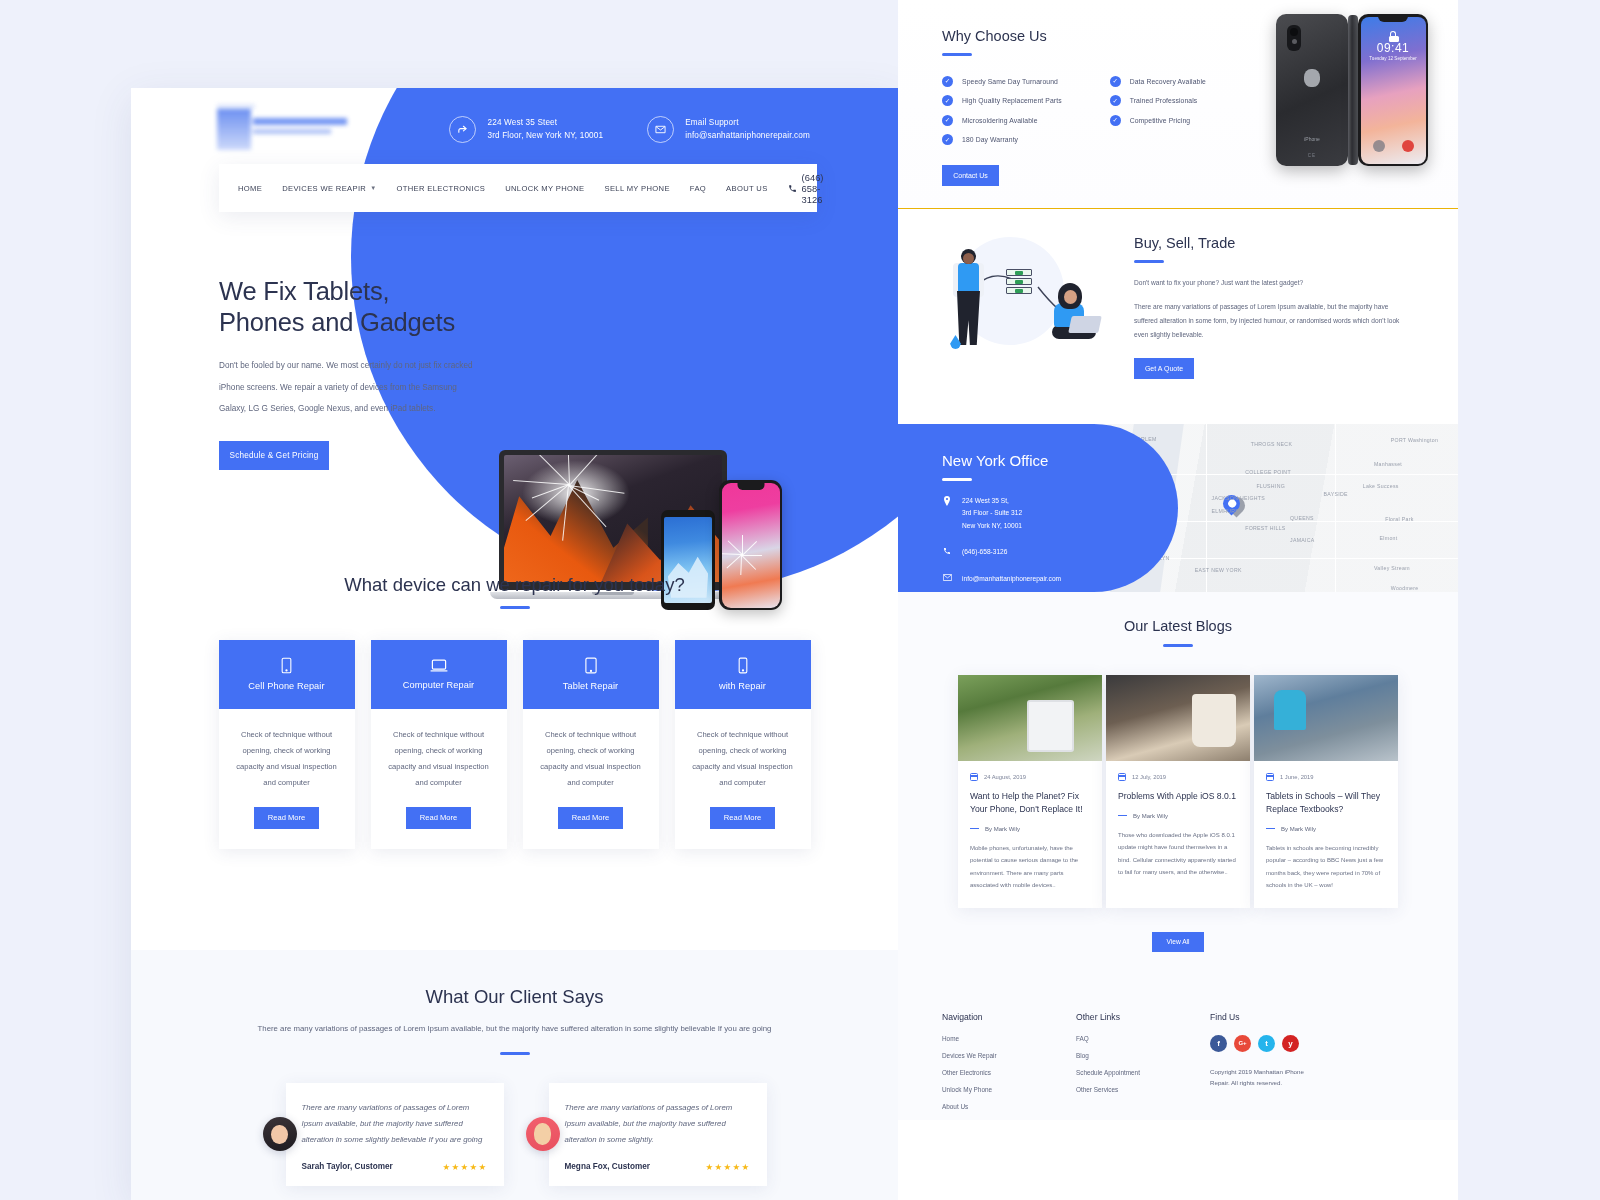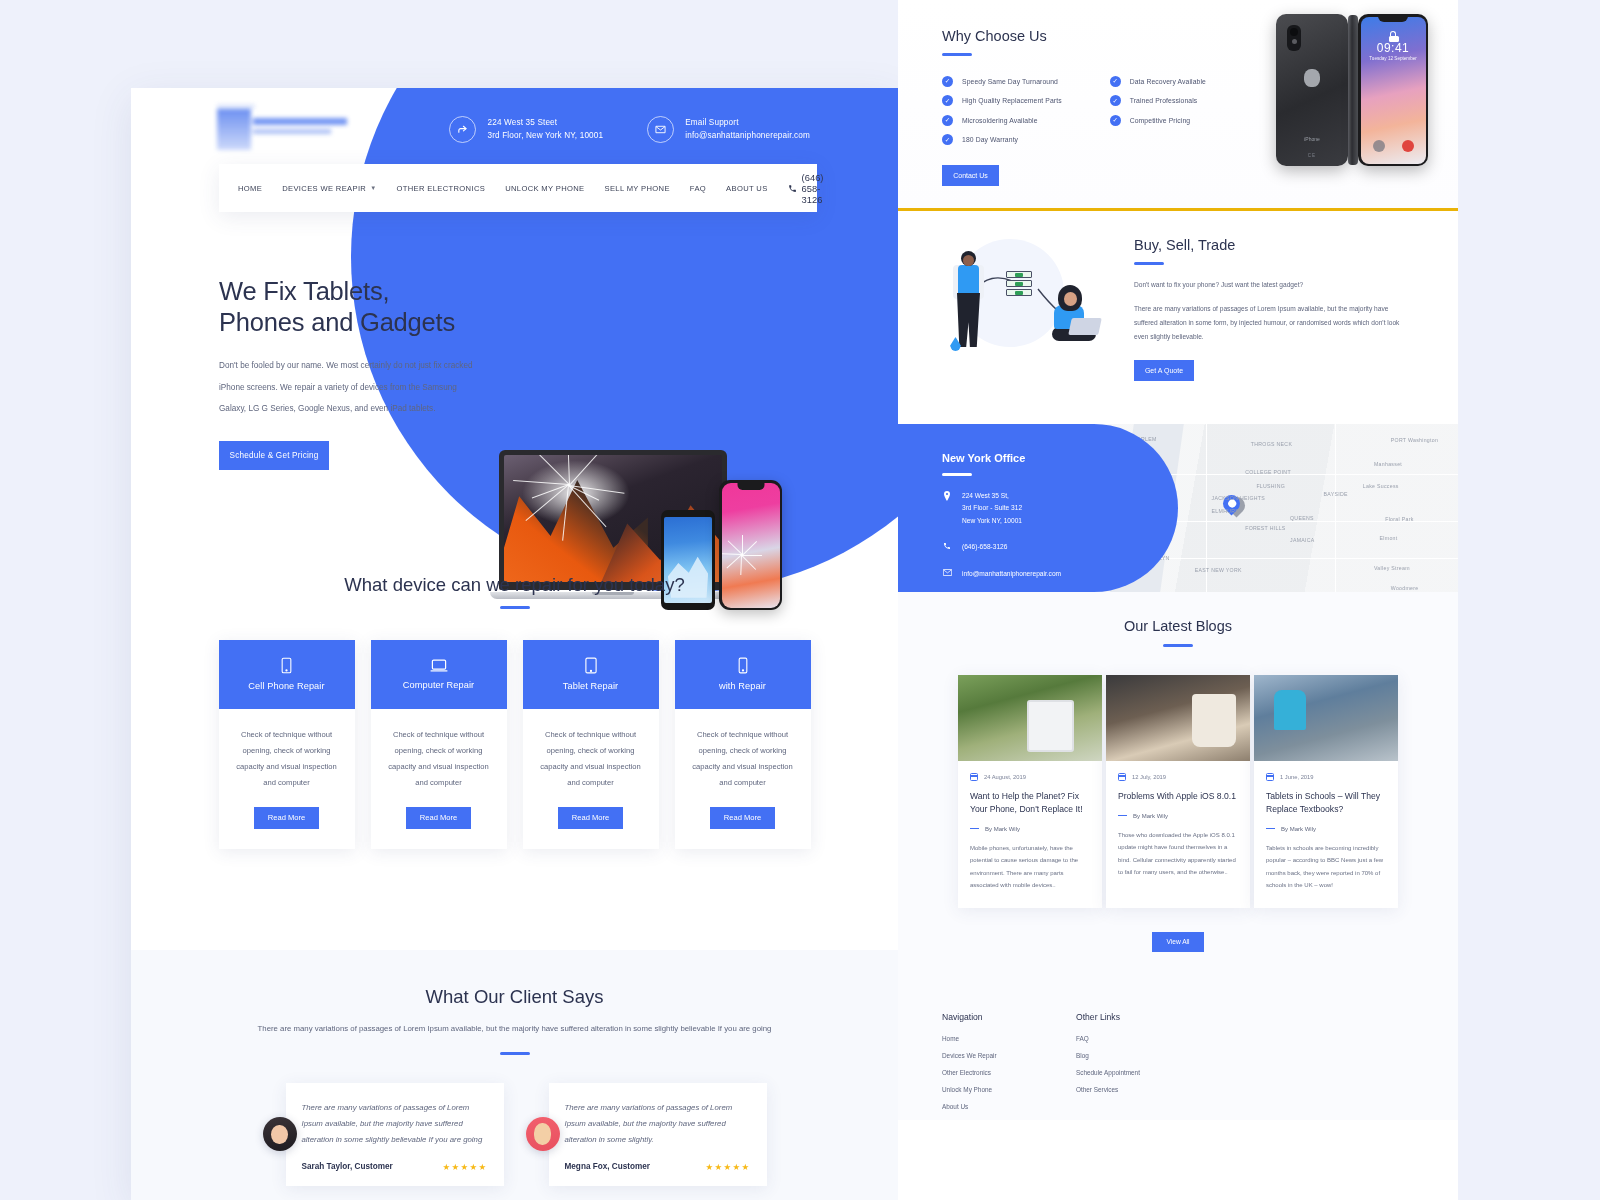--- a/index.html
+++ b/index.html
@@ -187,21 +187,21 @@
   .px-front .notch { position:absolute; left:50%; top:0; transform:translateX(-50%); width:30px; height:8px; background:#1b1b1d; border-radius:0 0 6px 6px; z-index:3; }
   .px-front .time { position:absolute; left:0; right:0; top:24px; text-align:center; color:#fff; font-size:12px; font-weight:300; letter-spacing:.5px; }
   .px-front .date { position:absolute; left:0; right:0; top:39px; text-align:center; color:rgba(255,255,255,.92); font-size:4.6px; }
   .px-front .lock { position:absolute; left:50%; top:14px; transform:translateX(-50%); width:6px; height:5px; border:1.2px solid #fff; border-bottom:none; border-radius:3px 3px 0 0; }
   .px-front .lock::after { content:""; position:absolute; left:-2px; top:4px; width:10px; height:6px; background:#fff; border-radius:1.5px; }
   .px-front .dots { position:absolute; left:0; right:0; bottom:12px; display:flex; justify-content:space-between; padding:0 12px; }
   .px-front .dots i { width:12px; height:12px; border-radius:50%; display:block; }
   .px-front .dots i:first-child { background:rgba(120,120,130,.75); }
   .px-front .dots i:last-child { background:#e0453e; }
 
-  .bst { position:relative; height:216px; background:#fff; border-top:3px solid #eab308; }
+  .bst { position:relative; height:216px; background:#fff; border-top:1px solid #eab308; }
   .bst-ill { position:absolute; left:22px; top:22px; width:190px; height:125px; }
   .bst-ill .blob { position:absolute; left:36px; top:6px; width:108px; height:108px; border-radius:50%; background:#f2f5fd; }
   .bst-ill .money { position:absolute; left:86px; top:38px; width:26px; height:27px; }
   .bst-ill .money i { position:absolute; left:0; width:26px; height:7px; border:1px solid #4a4f66; background:#eaf7ee; border-radius:1px; }
   .bst-ill .money i:nth-child(1){top:0;} .bst-ill .money i:nth-child(2){top:9px;} .bst-ill .money i:nth-child(3){top:18px;}
   .bst-ill .money i::after { content:""; position:absolute; left:50%; top:50%; transform:translate(-50%,-50%); width:8px; height:4px; background:#2f9e57; border-radius:1px; }
   .man { position:absolute; left:30px; top:18px; width:40px; height:100px; }
   .man .head { position:absolute; left:11px; top:0; width:15px; height:15px; border-radius:50%; background:#20232e; }
   .man .head::after { content:""; position:absolute; left:2px; top:4px; width:11px; height:11px; border-radius:50%; background:#8d5f4c; }
   .man .torso { position:absolute; left:8px; top:14px; width:21px; height:30px; background:#2f9af3; border-radius:4px 4px 2px 2px; }
@@ -232,21 +232,21 @@
   .map .water2 { position:absolute; left:0; top:58%; width:26%; height:42%; background:#e6eaf0; }
   .map .rd { position:absolute; background:#fff; }
   .map-label { position:absolute; color:#9aa0ad; font-size:5.2px; letter-spacing:.3px; white-space:nowrap; }
   .map-label.big { font-size:8px; color:#6e7484; }
   .pin { position:absolute; left:58%; top:42%; width:19px; height:24px; }
   .pin .p1 { position:absolute; left:5px; top:2px; width:17px; height:17px; border-radius:50% 50% 50% 0; background:#9ba0ab; transform:rotate(-45deg); }
   .pin .p2 { position:absolute; left:0; top:0; width:17px; height:17px; border-radius:50% 50% 50% 0; background:#4370f4; transform:rotate(-45deg); }
   .pin .p2::after { content:""; position:absolute; left:4.5px; top:4.5px; width:8px; height:8px; border-radius:50%; background:#fff; }
   .office-blue { position:absolute; left:0; top:0; width:280px; height:100%; background:#4370f4; border-radius:0 150px 150px 0; }
   .office-inner { position:absolute; left:44px; top:28px; color:#fff; }
-  .office-inner h3 { font-size:11px; font-weight:700; }
+  .office-inner h3 { font-size:15px; font-weight:400; }
   .office-inner .rule { background:#fff; margin:9px 0 0; }
   .oi-row { display:flex; gap:10px; margin-top:14px; align-items:flex-start; }
   .oi-row .ic { width:10px; flex:none; display:flex; justify-content:center; padding-top:1px; }
   .oi-row .tx { font-size:6.6px; line-height:12.5px; }
 
   .blogs { position:relative; background:#fafbfe; padding:26px 0 26px; }
   .blogs h2 { text-align:center; font-size:14.5px; color:#2c3350; font-weight:500; }
   .blog-row { display:flex; gap:4px; justify-content:center; margin-top:28px; }
   .blog-card { width:144px; background:#fff; box-shadow:0 3px 16px rgba(60,70,120,.09); }
   .blog-img { width:100%; height:86px; position:relative; overflow:hidden; }
@@ -760,16 +760,26 @@
         <a>Unlock My Phone</a>
         <a>About Us</a>
       </div>
       <div class="fcol">
         <h4>Other Links</h4>
         <a>FAQ</a>
         <a>Blog</a>
         <a>Schedule Appointment</a>
         <a>Other Services</a>
       </div>
+      <div class="fcol">
+        <h4>Find Us</h4>
+        <div class="socials">
+          <span class="soc" style="background:#3b5998">f</span>
+          <span class="soc" style="background:#e8493a;font-size:6px">G+</span>
+          <span class="soc" style="background:#25b4ec">t</span>
+          <span class="soc" style="background:#d32323">y</span>
+        </div>
+        <div class="copy">Copyright 2019 Manhattan iPhone Repair. All rights reserved.</div>
+      </div>
     </div>
 
   </div>
 </div>
 
 </body></html>

